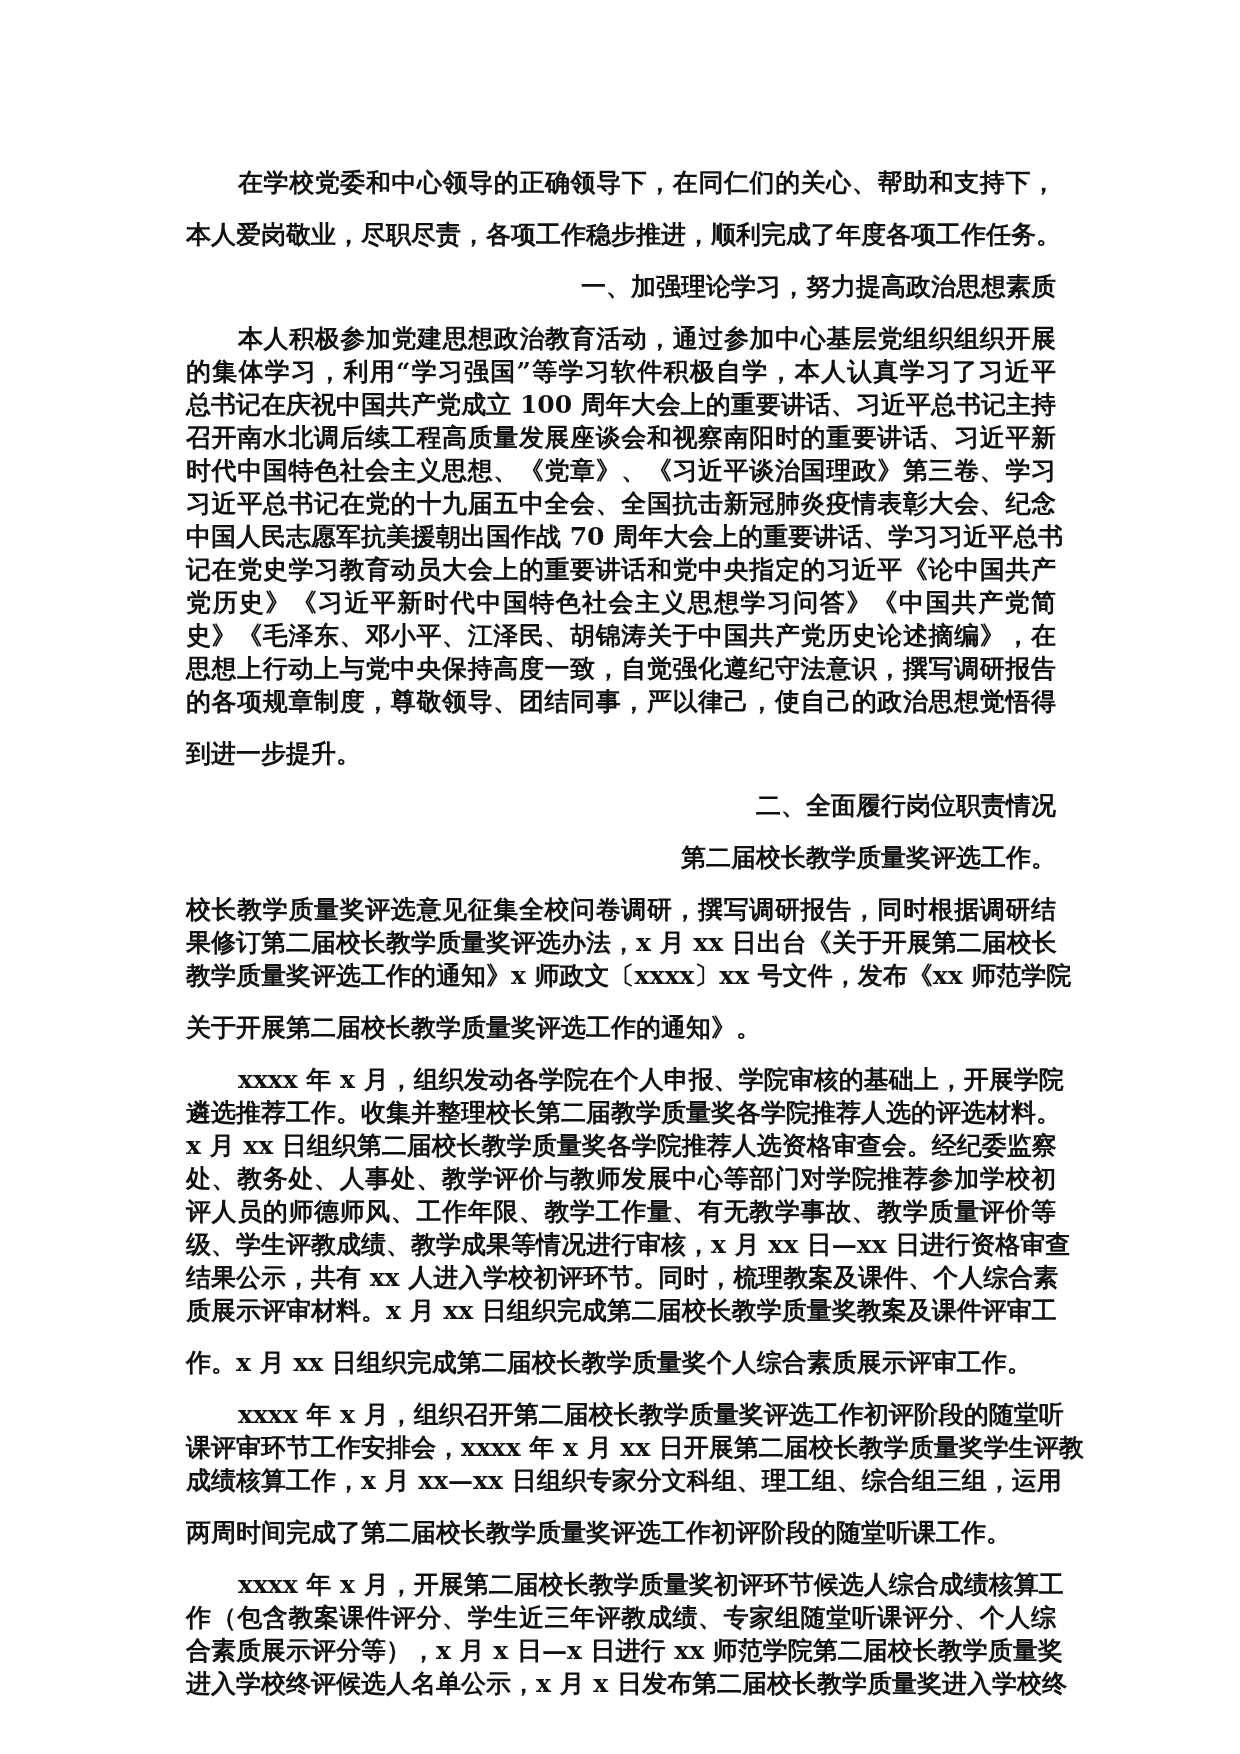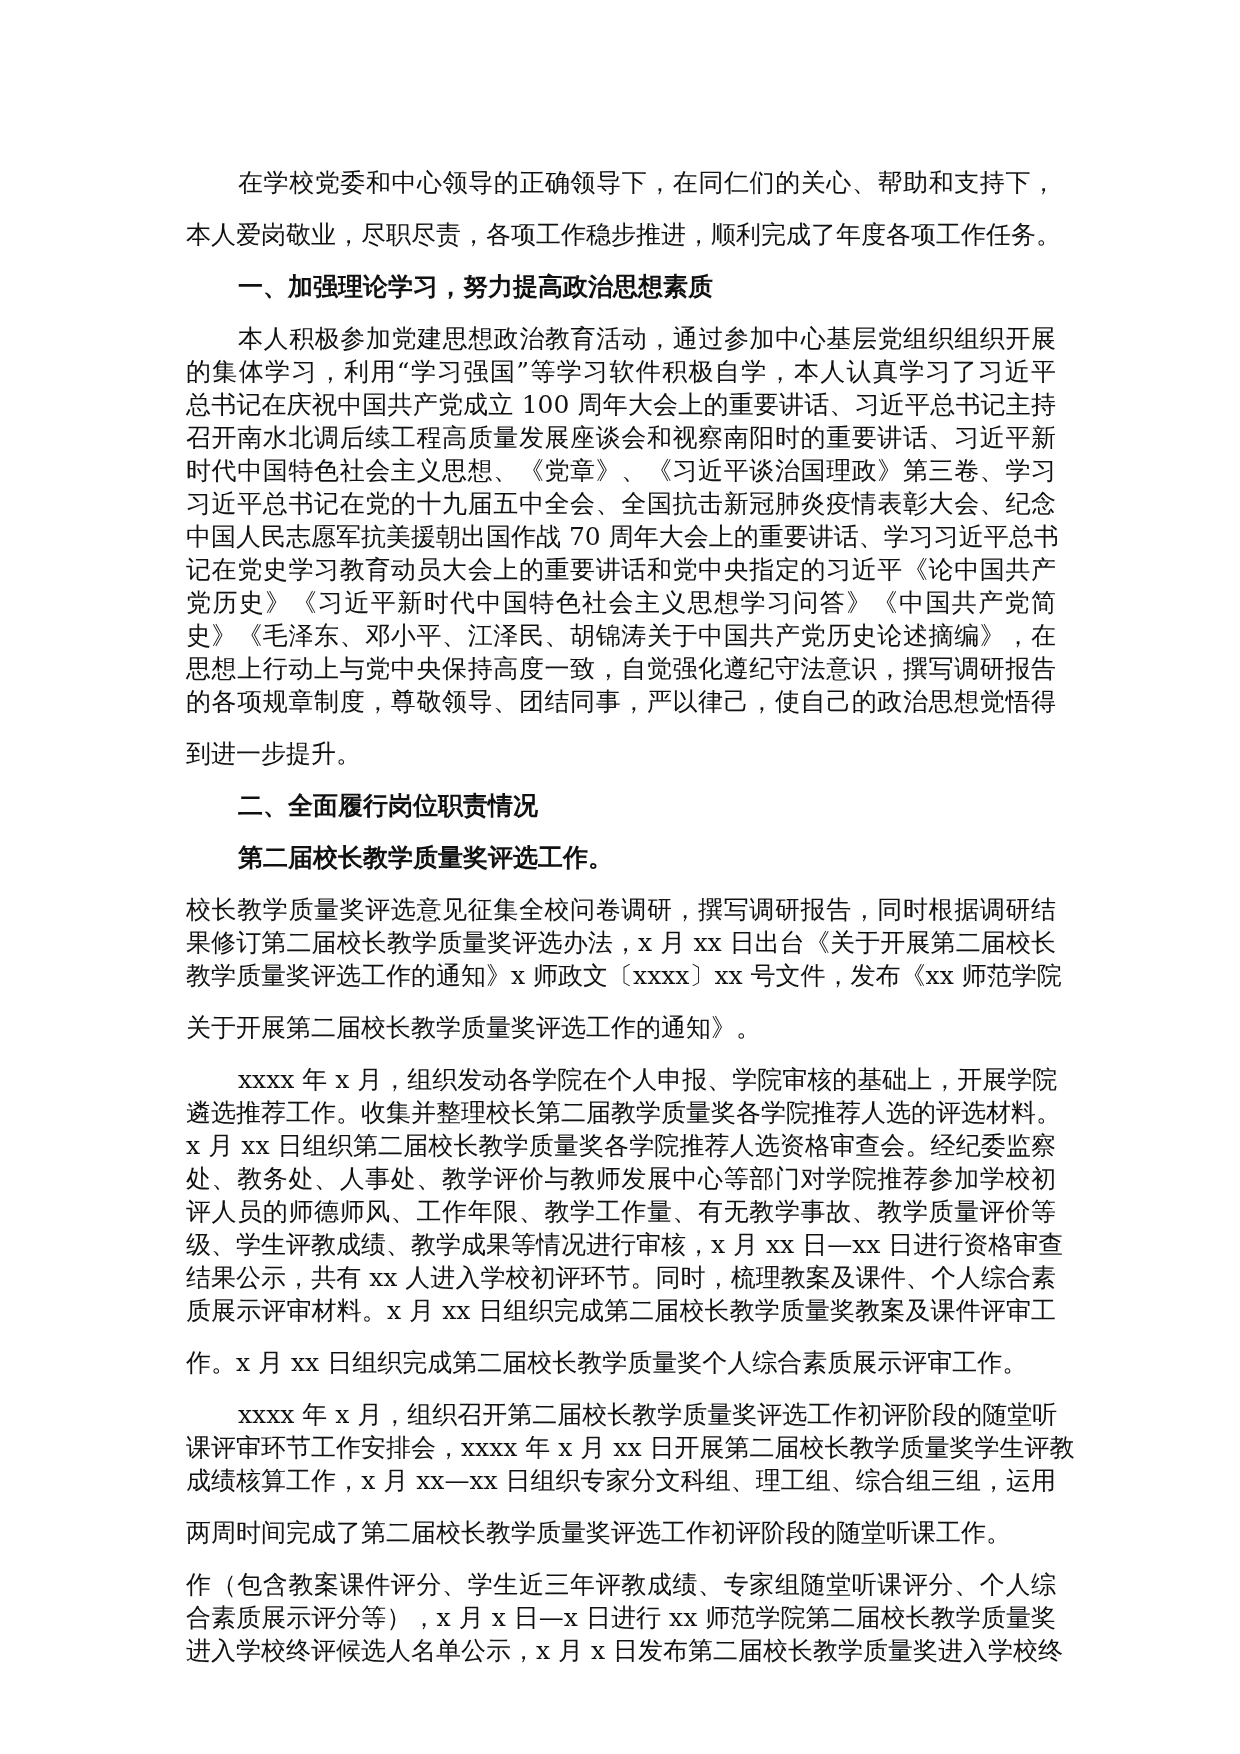--- a/index.html
+++ b/index.html
@@ -6,41 +6,42 @@
   body { width: 1240px; height: 1754px; position: relative; overflow: hidden; }
   .page {
     position: absolute;
     left: 186px;
     top: 166px;
     width: 870px;
     color: #111111;
     font-family: "DejaVu Serif", "Liberation Serif", serif;
     font-size: 25px;
   }
-  .para { margin: 0 0 19px 0; }
+  .para { margin: 0 0 19px 0; font-weight: bold; }
   .line {
     display: block;
     height: 33px;
     line-height: 33px;
     white-space: nowrap;
     text-align: justify;
     text-align-last: justify;
     overflow: visible;
   }
   .line.last { text-align-last: left; margin-top: 19px; }
   .line.indent { padding-left: 52px; }
   .heading {
     display: block;
     height: 33px;
     line-height: 33px;
     padding-left: 52px;
     font-family: "DejaVu Sans", "Liberation Sans", sans-serif;
     font-weight: bold;
     font-size: 25px;
     margin: 0 0 19px 0;
+    text-align: right;
   }
 </style>
 </head>
 <body>
 
 <div class="page">
 
   <div class="para">
     <span class="line indent">在学校党委和中心领导的正确领导下，在同仁们的关心、帮助和支持下，</span>
     <span class="line last">本人爱岗敬业，尽职尽责，各项工作稳步推进，顺利完成了年度各项工作任务。</span>
@@ -87,18 +88,19 @@
   </div>
 
   <div class="para">
     <span class="line indent">xxxx 年 x 月，组织召开第二届校长教学质量奖评选工作初评阶段的随堂听</span>
     <span class="line">课评审环节工作安排会，xxxx 年 x 月 xx 日开展第二届校长教学质量奖学生评教</span>
     <span class="line">成绩核算工作，x 月 xx—xx 日组织专家分文科组、理工组、综合组三组，运用</span>
     <span class="line last">两周时间完成了第二届校长教学质量奖评选工作初评阶段的随堂听课工作。</span>
   </div>
 
   <div class="para">
+    <span class="line indent">xxxx 年 x 月，开展第二届校长教学质量奖初评环节候选人综合成绩核算工</span>
     <span class="line">作（包含教案课件评分、学生近三年评教成绩、专家组随堂听课评分、个人综</span>
     <span class="line">合素质展示评分等），x 月 x 日—x 日进行 xx 师范学院第二届校长教学质量奖</span>
     <span class="line">进入学校终评候选人名单公示，x 月 x 日发布第二届校长教学质量奖进入学校终</span>
   </div>
 
 </div>
 
 </body></html>

